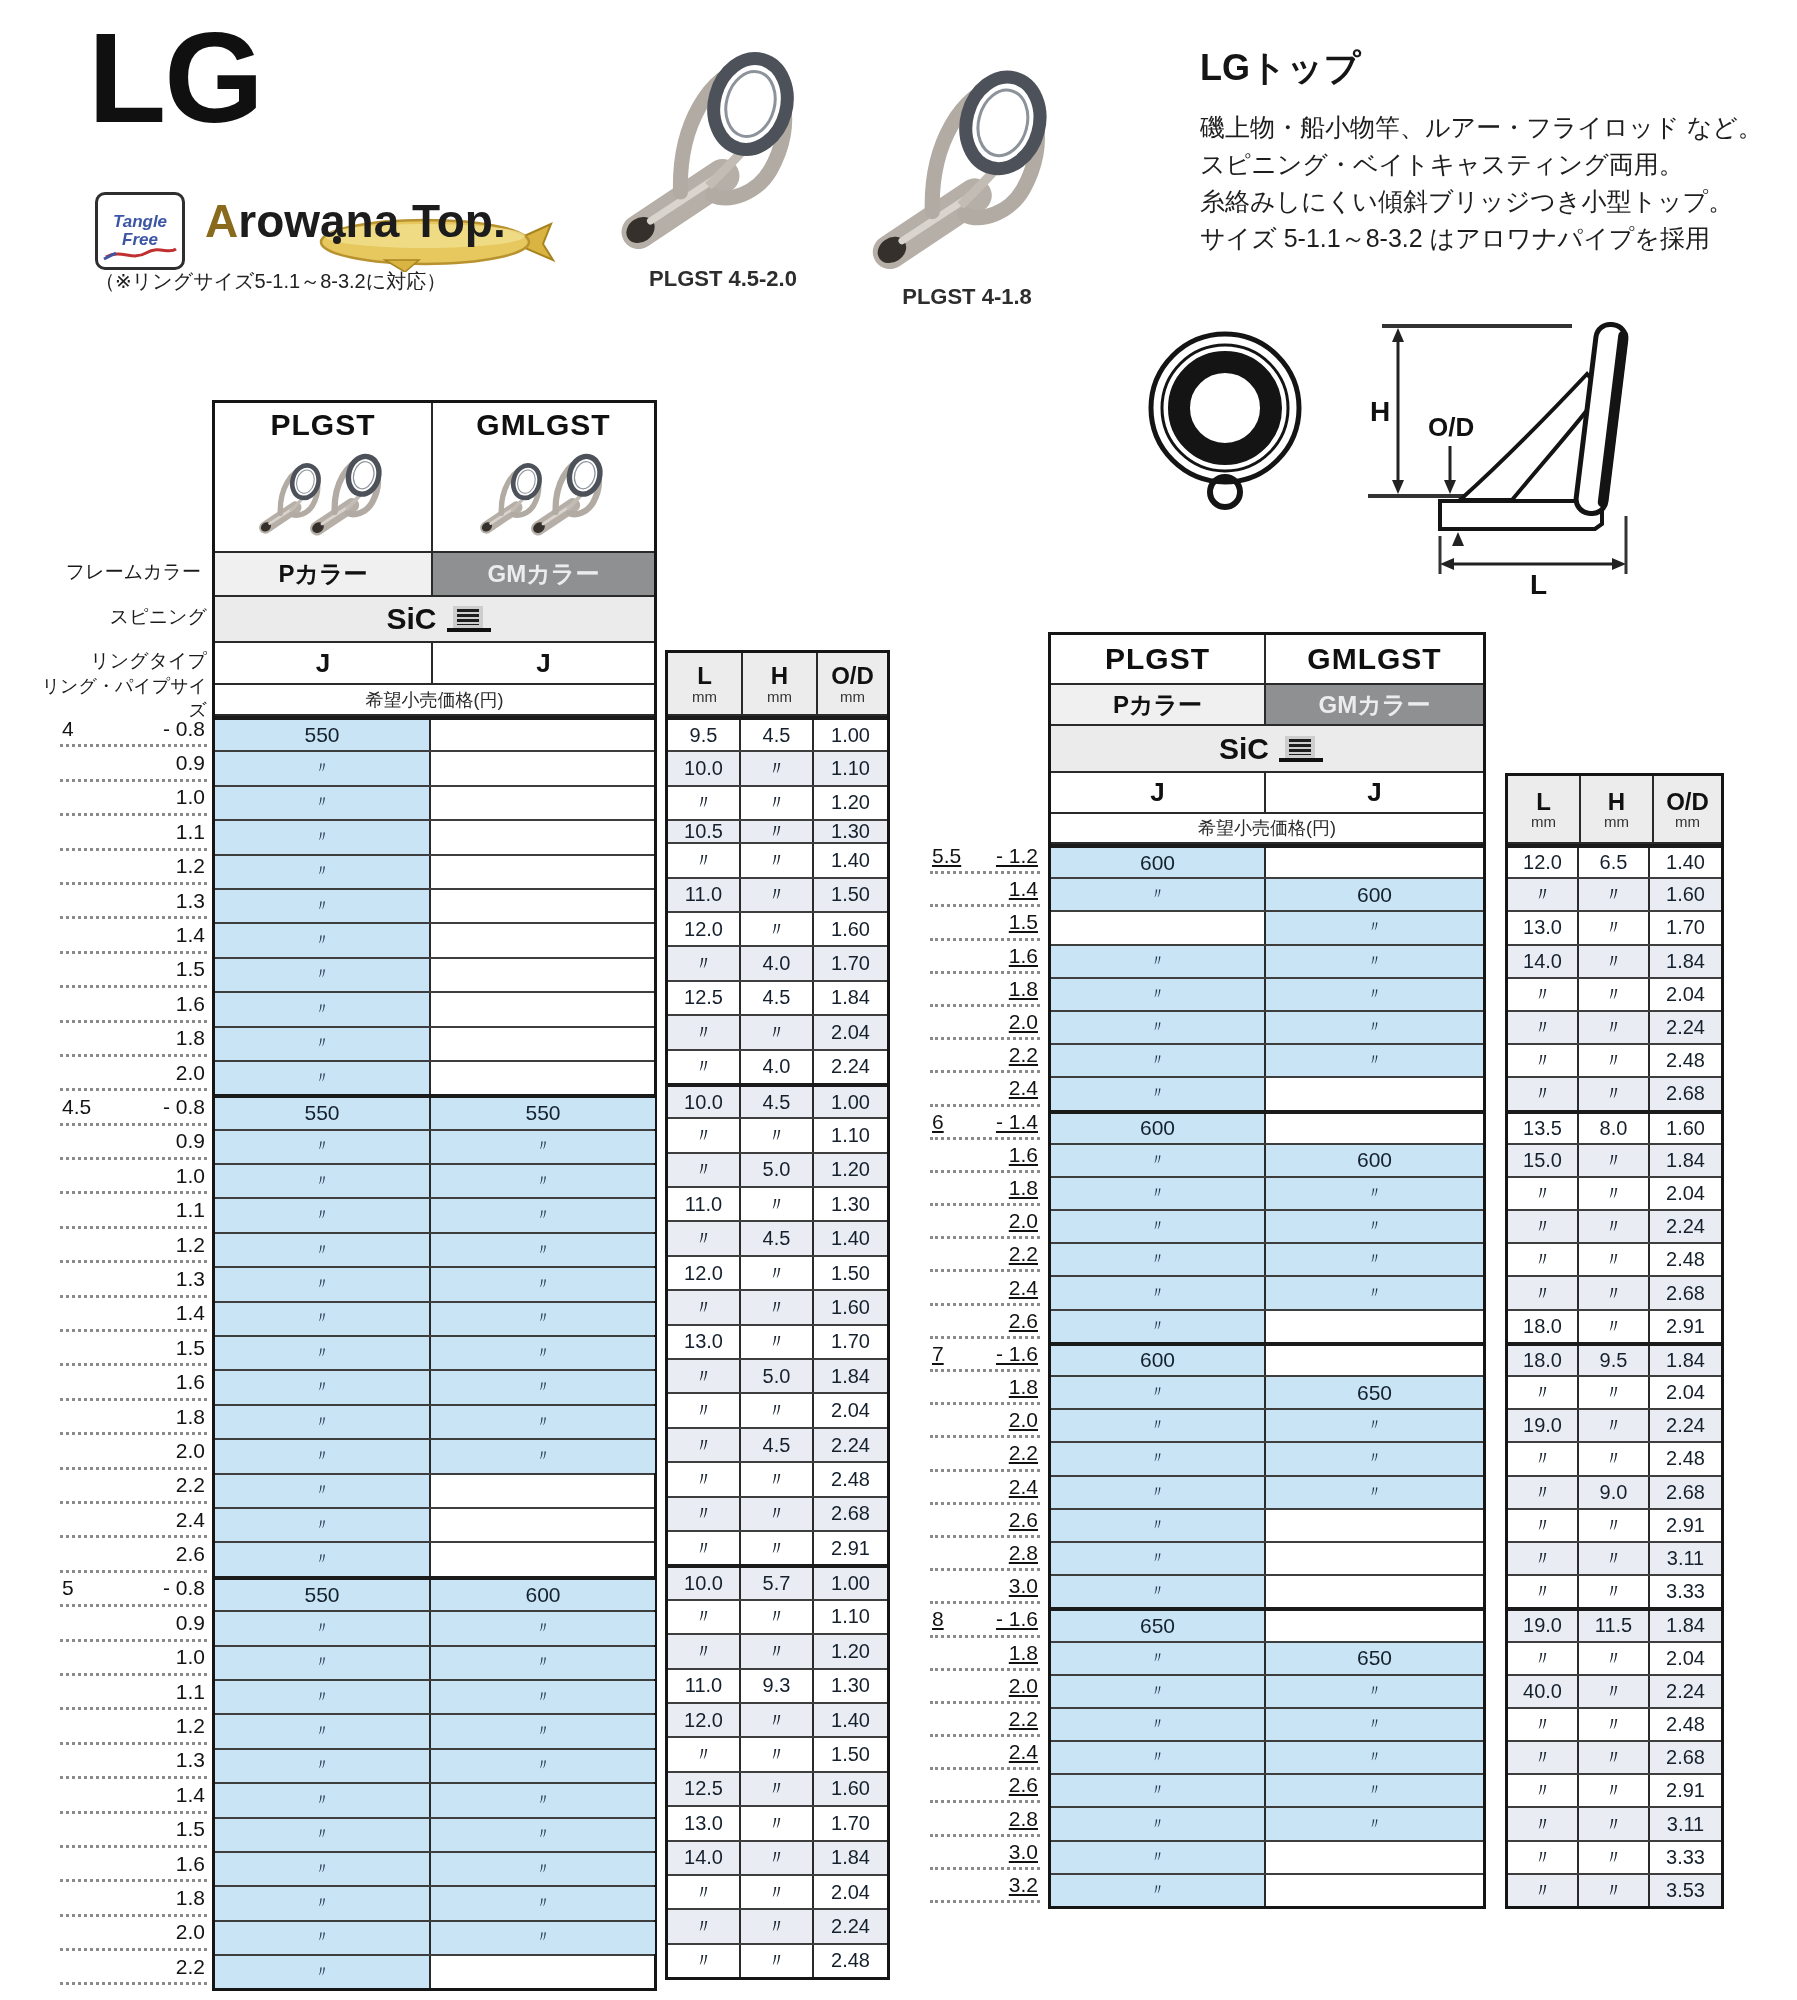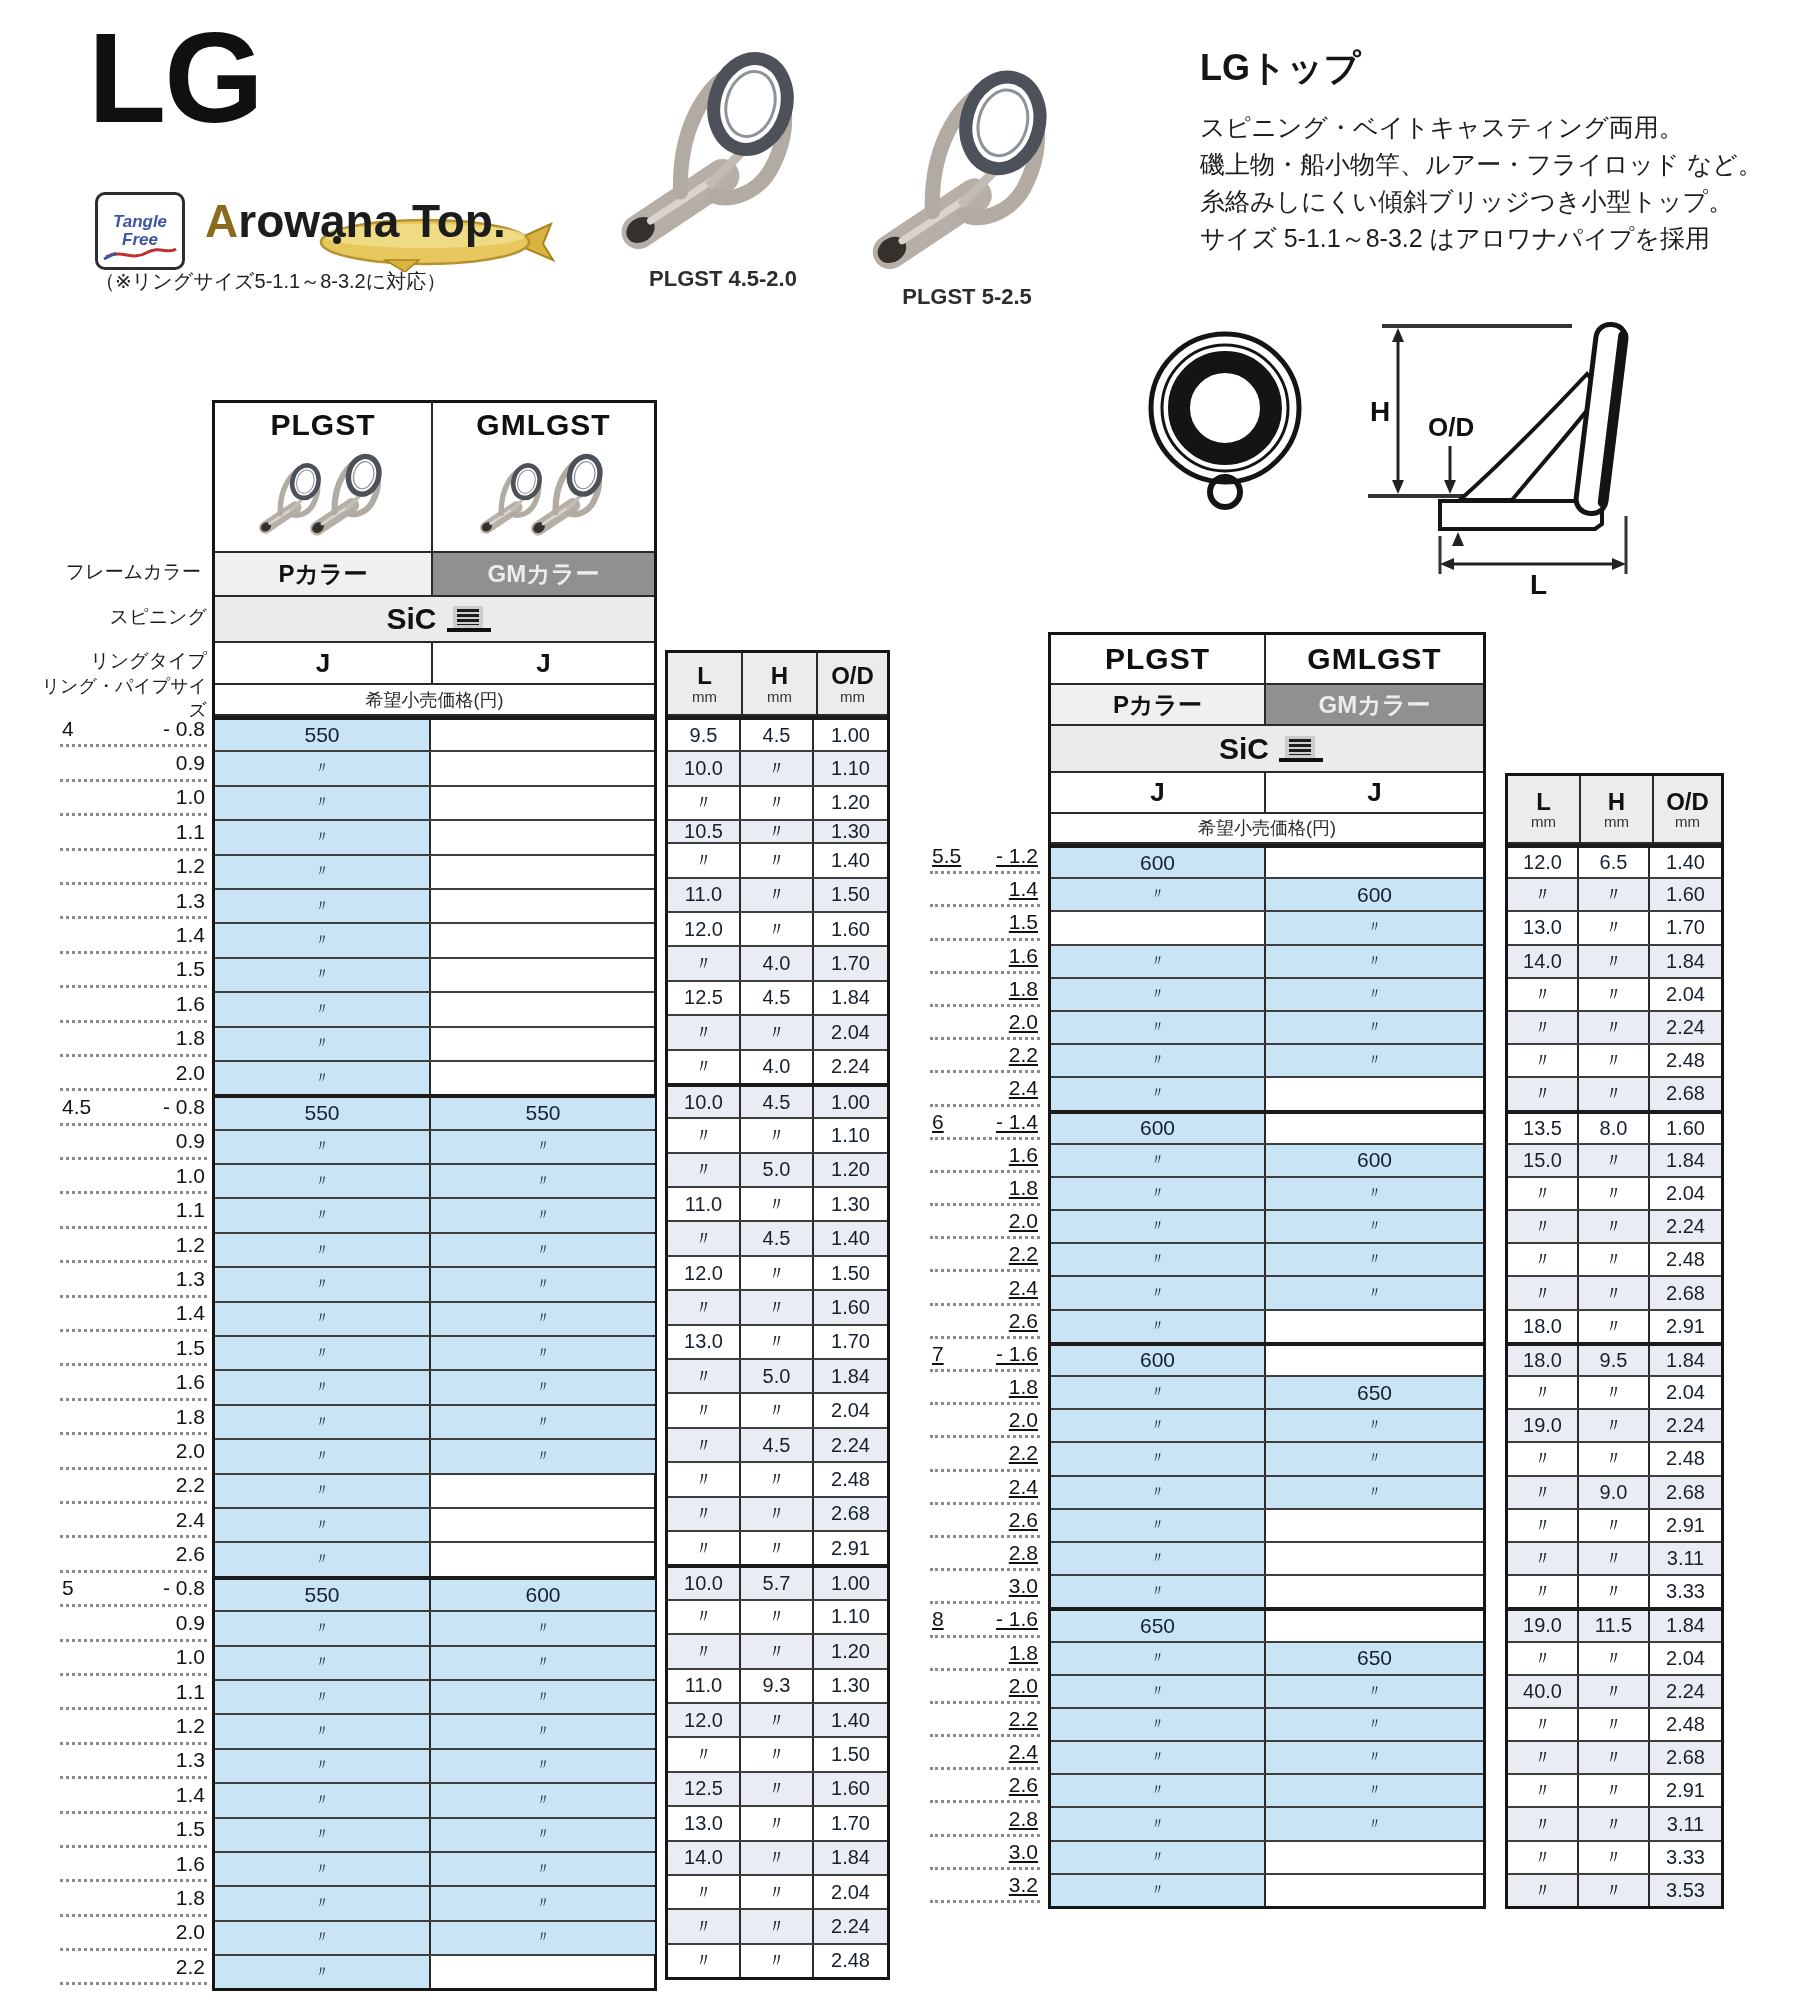--- a/index.html
+++ b/index.html
@@ -116,26 +116,26 @@
 
   <div class="abs note">（※リングサイズ5-1.1～8-3.2に対応）</div>
 
   <svg class="abs photo1" width="235" height="240" viewBox="0 0 210 240">
     <use href="#guide"></use>
   </svg>
   <svg class="abs photo2" width="245" height="235" viewBox="0 0 210 240">
     <use href="#guide" transform="translate(0,-8) scale(1.03)"></use>
   </svg>
   <div class="abs cap1">PLGST 4.5-2.0</div>
-  <div class="abs cap2">PLGST 5-2.5</div>
+  <div class="abs cap2">PLGST 4-1.8</div>
 
   <div class="abs desc">
     <div class="d-title">LGトップ</div>
+    <div class="d-line">磯上物・船小物竿、ルアー・フライロッド など。</div>
     <div class="d-line">スピニング・ベイトキャスティング両用。</div>
-    <div class="d-line">磯上物・船小物竿、ルアー・フライロッド など。</div>
     <div class="d-line">糸絡みしにくい傾斜ブリッジつき小型トップ。</div>
     <div class="d-line">サイズ 5-1.1～8-3.2 はアロワナパイプを採用</div>
   </div>
 
   <svg class="abs diagram" width="500" height="300" viewBox="0 0 500 300">
 
     <circle cx="85" cy="112" r="74" fill="none" stroke="#141414" stroke-width="5"></circle>
     <circle cx="85" cy="112" r="63" fill="none" stroke="#141414" stroke-width="3"></circle>
     <circle cx="85" cy="112" r="46" fill="none" stroke="#141414" stroke-width="22"></circle>
     <circle cx="85" cy="196" r="15" fill="none" stroke="#141414" stroke-width="6"></circle>

